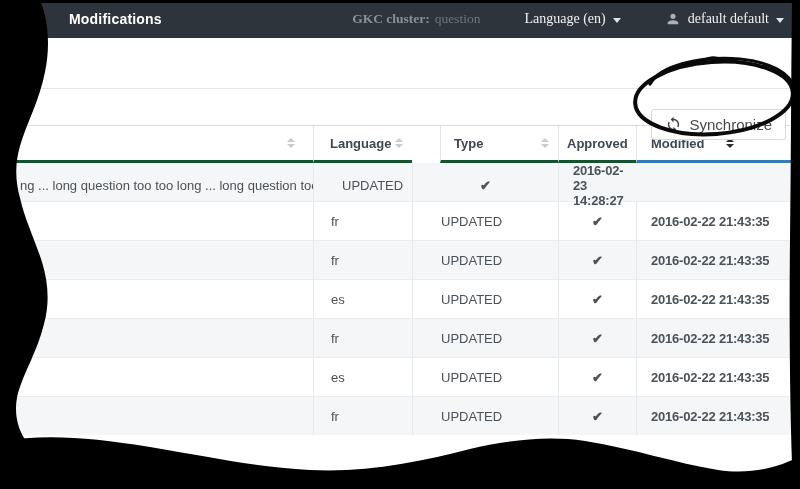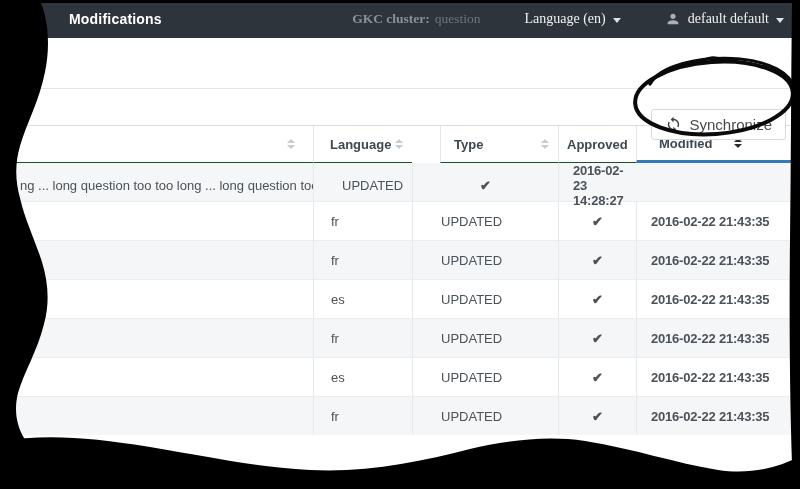--- a/index.html
+++ b/index.html
@@ -26,21 +26,21 @@
   .sync-btn{position:absolute;right:14px;top:20px;height:31px;display:flex;align-items:center;gap:7px;
             background:#fff;border:1px solid #d9d9d9;border-radius:3px;padding:0 13px;
             font-family:"Liberation Sans",sans-serif;font-size:15px;color:#464a4e;cursor:pointer;}
   .sync-btn svg{display:block;}
 
   
   .table{border-top:1px solid #d9dde1;}
   .trow{display:grid;grid-template-columns:313px 99px 146px 78px 1fr;align-items:stretch;}
   .trow>div{display:flex;align-items:center;min-width:0;}
   .thead{height:37px;background:#fff;}
-  .thead>div{font-size:13px;font-weight:bold;color:#3d4852;border-bottom:1px solid #14532d;}
+  .thead>div{font-size:13px;font-weight:bold;color:#3d4852;border-bottom:3px solid #14532d;}
   .thead>div.c1,.thead>div.c2,.thead>div.c3,.thead>div.c4{border-left:1px solid #e2e5e9;}
   .thead .hcell-pad{padding-left:16px;}
   .th-q{justify-content:flex-end;padding-right:9px;}
   .th-mod{border-bottom:3px solid #337ab7 !important;}
   .sort{display:inline-flex;flex-direction:column;gap:2px;margin-left:auto;margin-right:9px;}
   .sort i{display:block;width:0;height:0;border-left:4px solid transparent;border-right:4px solid transparent;}
   .sort .up{border-bottom:4.5px solid #c6ccd1;}
   .sort .dn{border-top:4.5px solid #c6ccd1;}
   .sort.active{margin-left:22px;margin-right:0;}
   .sort.active .up{border-bottom-color:#2d2d2d;}
@@ -118,21 +118,21 @@
         <div class="c2" style="padding-left:13px;margin-left:28px;">
           <span>Type</span>
           <span class="sort">
               <i class="up"></i>
               <i class="dn"></i>
             </span>
         </div>
         <div class="c3" style="padding-left:8px;">
           <span>Approved</span>
         </div>
-        <div class="c4 th-mod" style="padding-left:22px;">
+        <div class="c4 th-mod" style="padding-left:14px;">
           <span>Modified</span>
           <span class="sort active">
               <i class="up"></i>
               <i class="dn"></i>
             </span>
         </div>
       </div>
 
       <div class="tbody">
         <div class="trow striped">

